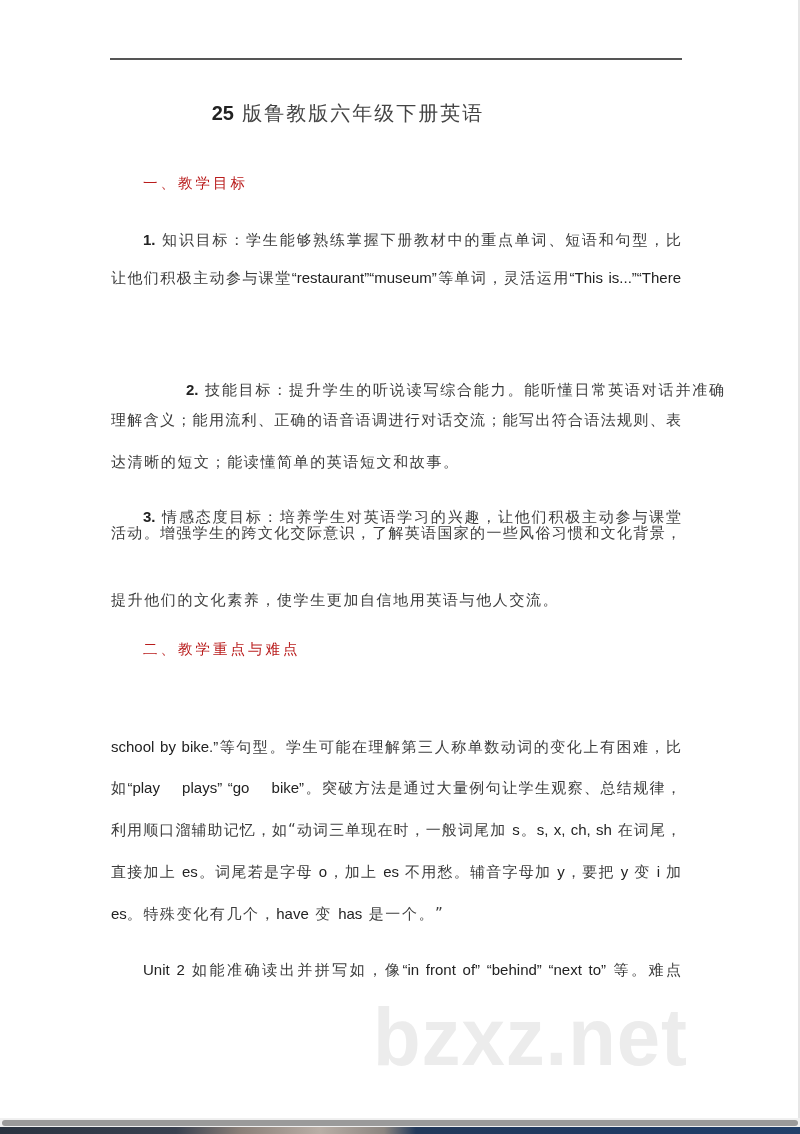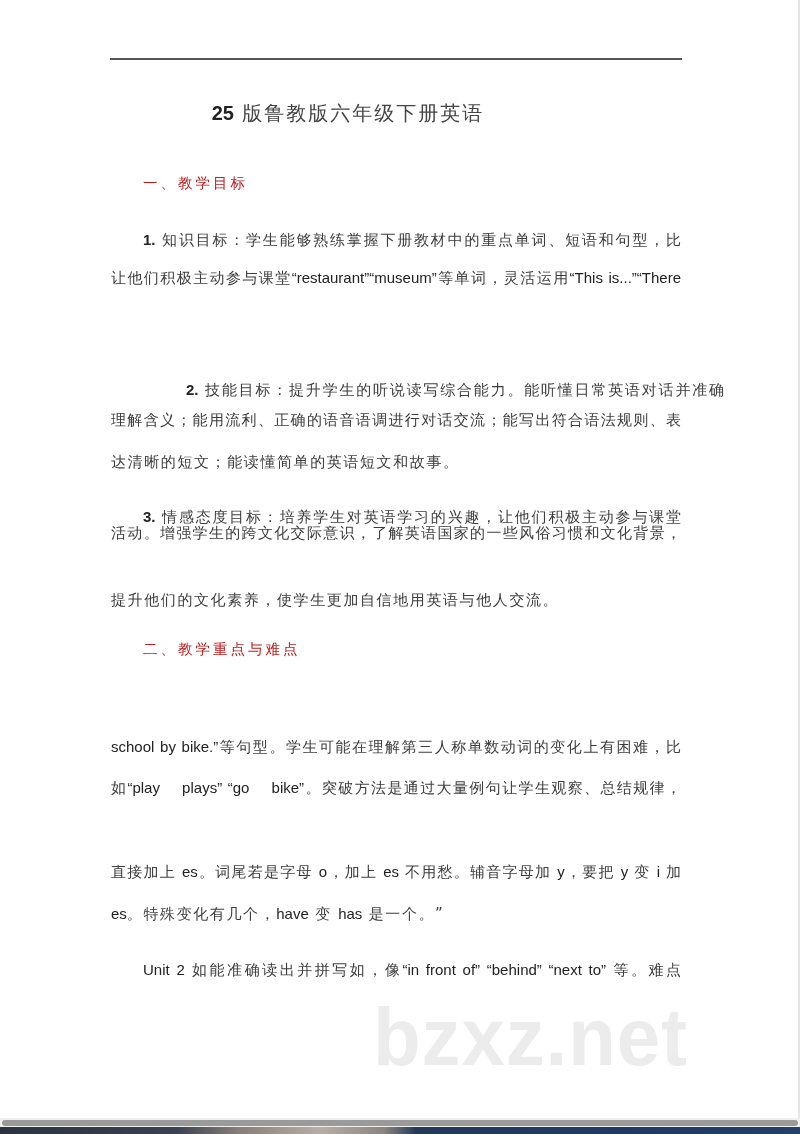--- a/index.html
+++ b/index.html
@@ -141,20 +141,21 @@
   <div class="line" style="top:452px;">达清晰的短文；能读懂简单的英语短文和故事。</div>
 
   <div class="line indent justify" style="top:507px;"><span class="bold-num">3.</span><span> 情感态度目标：培养学生对英语学习的兴趣，让他们积极主动参与课堂</span></div>
   <div class="line justify" style="top:523px;">活动。增强学生的跨文化交际意识，了解英语国家的一些风俗习惯和文化背景，</div>
   <div class="line" style="top:590px;">提升他们的文化素养，使学生更加自信地用英语与他人交流。</div>
 
   <div class="section-head" style="top:640px;">二、教学重点与难点</div>
 
   <div class="line justify" style="top:737px;"><span class="en">school by bike.”</span><span>等句型。学生可能在理解第三人称单数动词的变化上有困难，比</span></div>
   <div class="line justify" style="top:778px;"><span>如</span><span class="en" style="white-space:pre;">“play    plays” “go    bike”</span><span>。突破方法是通过大量例句让学生观察、总结规律，</span></div>
+  <div class="line justify" style="top:820px;"><span>利用顺口溜辅助记忆，如“动词三单现在时，一般词尾加 </span><span class="en">s</span><span>。</span><span class="en">s, x, ch, sh</span><span> 在词尾，</span></div>
   <div class="line justify" style="top:862px;"><span>直接加上 </span><span class="en">es</span><span>。词尾若是字母 </span><span class="en">o</span><span>，加上 </span><span class="en">es</span><span> 不用愁。辅音字母加 </span><span class="en">y</span><span>，要把 </span><span class="en">y</span><span> 变 </span><span class="en">i</span><span> 加</span></div>
   <div class="line" style="top:904px;"><span class="en">es</span><span>。特殊变化有几个，</span><span class="en">have</span><span> 变 </span><span class="en">has</span><span> 是一个。”</span></div>
 
   <div class="line indent justify" style="top:960px;"><span class="en">Unit 2</span><span>  如能准确读出并拼写如，像</span><span class="en">“in front of” “behind” “next to”</span><span> 等。难点</span></div>
 
   <div class="watermark">bzxz.net</div>
 </div>
 
 <div class="h-scrollbar">
   <div class="thumb"></div>

